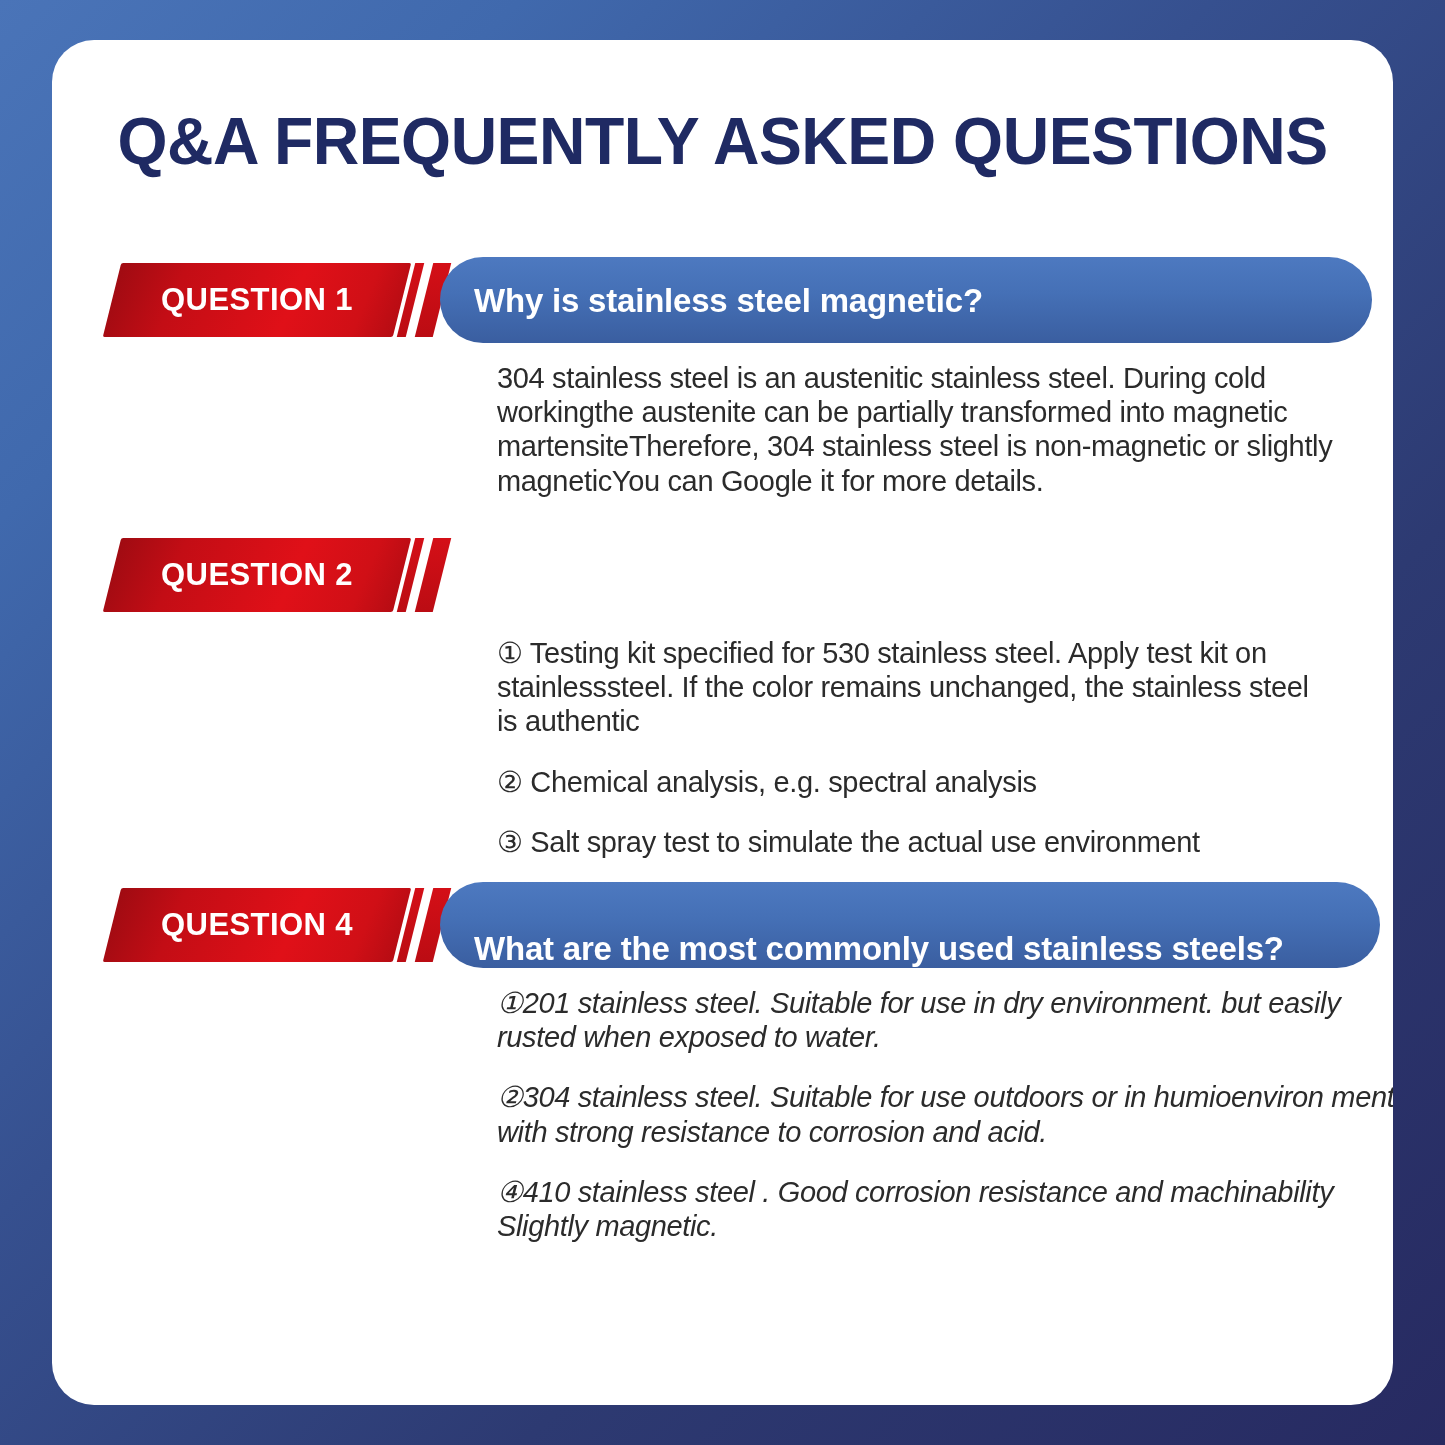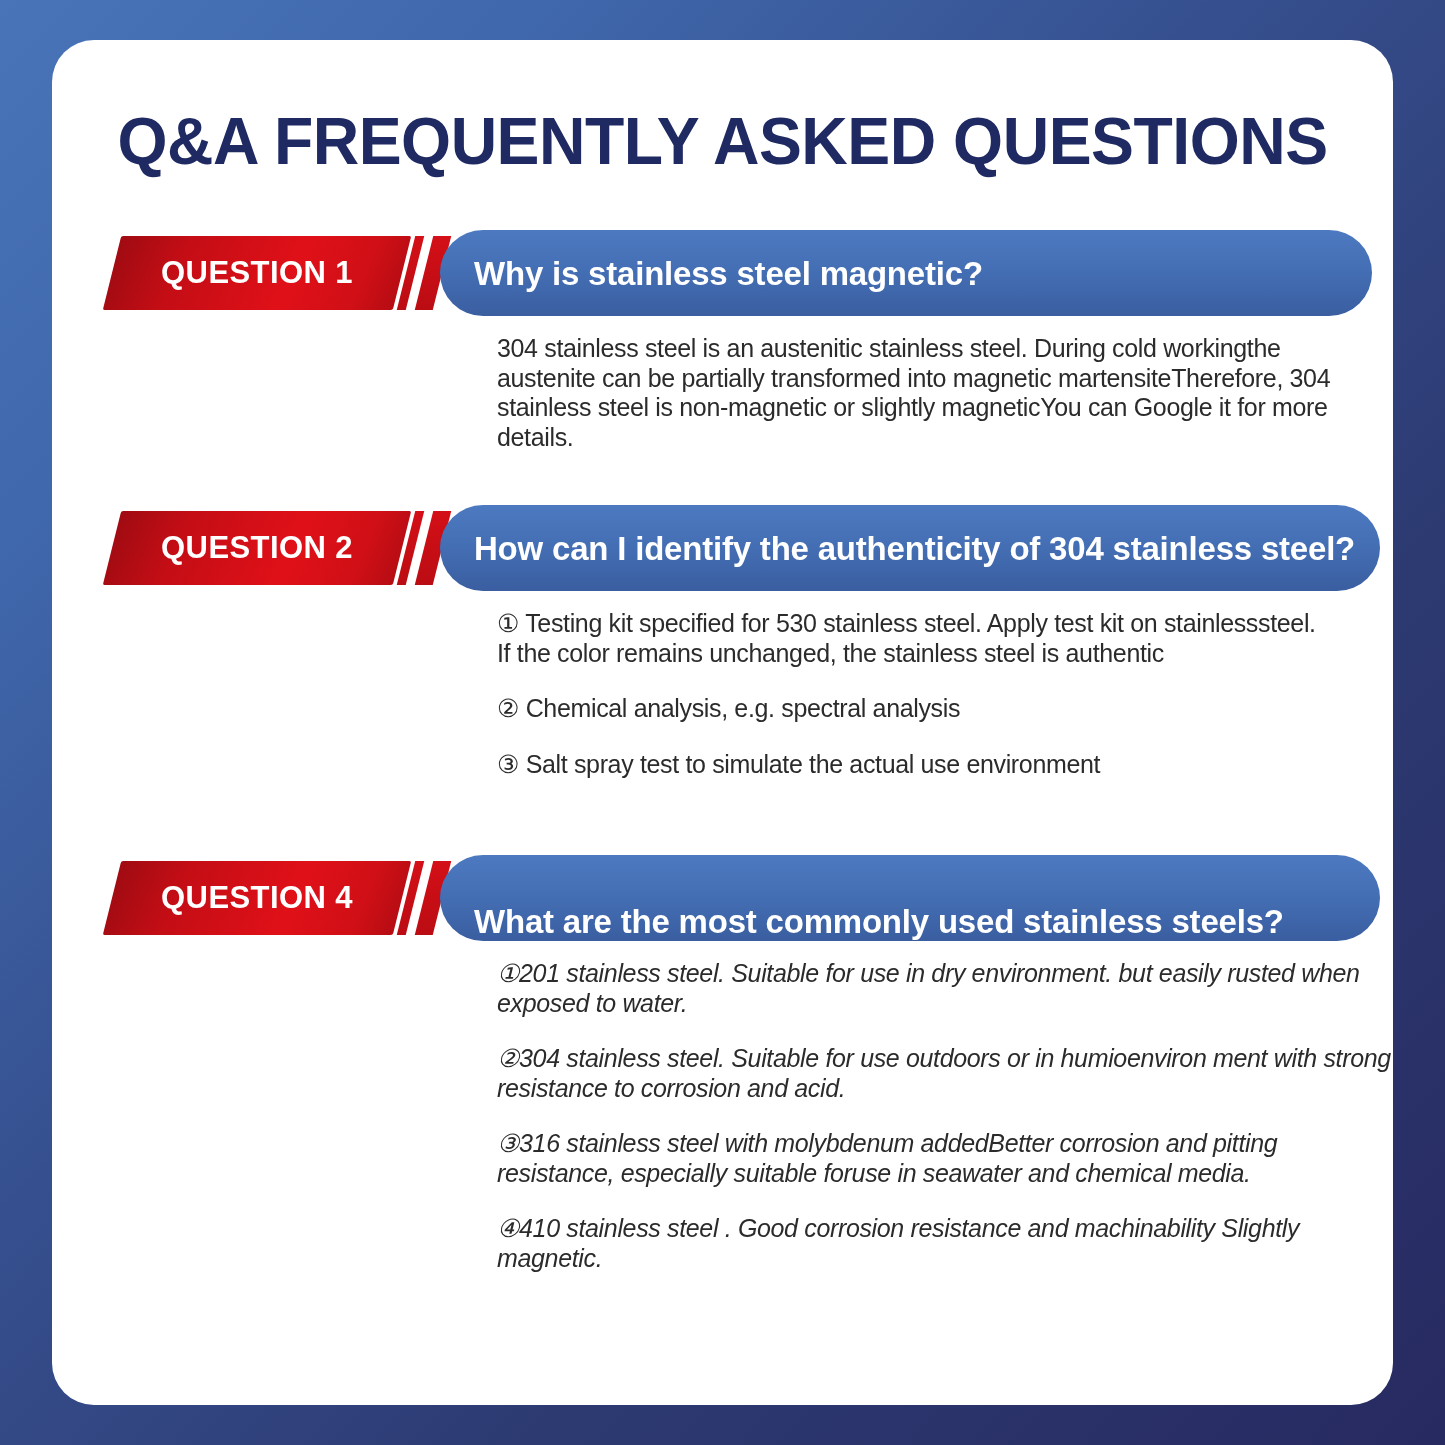--- a/index.html
+++ b/index.html
@@ -49,20 +49,21 @@
     letter-spacing: -0.5px;
     transform: scaleX(0.96);
     white-space: nowrap;
   }
 
   
   .qblock {
     position: absolute;
     left: 0;
     width: 1341px;
+    margin-top: 27px;
   }
   #qblock-1 { top: 190px; }
   #qblock-2 { top: 465px; }
   #qblock-3 { top: 815px; }
 
   .qhead {
     position: relative;
     height: 86px;
   }
 
@@ -135,21 +136,21 @@
   }
 
   
   .qbody {
     position: absolute;
     left: 445px;
     top: 104px;
     width: 890px;
     color: #2b2b2b;
     font-family: "Liberation Sans", sans-serif;
-    font-size: 25px;
+    font-size: 29px;
     line-height: 1.18;
     letter-spacing: -0.35px;
   }
   .qbody p {
     margin: 0 0 26px 0;
   }
   .qbody p:last-child { margin-bottom: 0; }
 
   #qblock-1 .qbody p { margin-bottom: 0; }
   #qblock-1 .qbody { width: 880px; }
@@ -178,23 +179,20 @@
         <p>304 stainless steel is an austenitic stainless steel. During cold workingthe austenite can be partially transformed into magnetic martensiteTherefore, 304 stainless steel is non-magnetic or slightly magneticYou can Google it for more details.</p>
       </div>
     </div>
 
     <div class="qblock" id="qblock-2">
       <div class="qhead">
         <div class="qtag"></div>
         <div class="qtag-label">QUESTION 2</div>
         <div class="slash slash-a"></div>
         <div class="slash slash-b"></div>
-        <div class="qpill">
-          <span class="qpill-text">How can I identify the authenticity of 304 stainless steel?</span>
-        </div>
       </div>
       <div class="qbody">
         <p>① Testing kit specified for 530 stainless steel. Apply test kit on stainlesssteel. If the color remains unchanged, the stainless steel is authentic</p>
         <p>② Chemical analysis, e.g. spectral analysis</p>
         <p>③ Salt spray test to simulate the actual use environment</p>
       </div>
     </div>
 
     <div class="qblock" id="qblock-3">
       <div class="qhead">
@@ -202,19 +200,18 @@
         <div class="qtag-label">QUESTION 4</div>
         <div class="slash slash-a"></div>
         <div class="slash slash-b"></div>
         <div class="qpill">
           <span class="qpill-text">What are the most commonly used stainless steels?</span>
         </div>
       </div>
       <div class="qbody">
         <p>①201 stainless steel. Suitable for use in dry environment. but easily rusted when exposed to water.</p>
         <p>②304 stainless steel. Suitable for use outdoors or in humioenviron ment  with strong resistance to corrosion and acid.</p>
-        <p>③316 stainless steel with molybdenum addedBetter corrosion and pitting resistance, especially suitable foruse in seawater and chemical media.</p>
         <p>④410 stainless steel . Good corrosion resistance and machinability Slightly magnetic.</p>
       </div>
     </div>
 
   </div>
 </div>
 
 </body></html>

